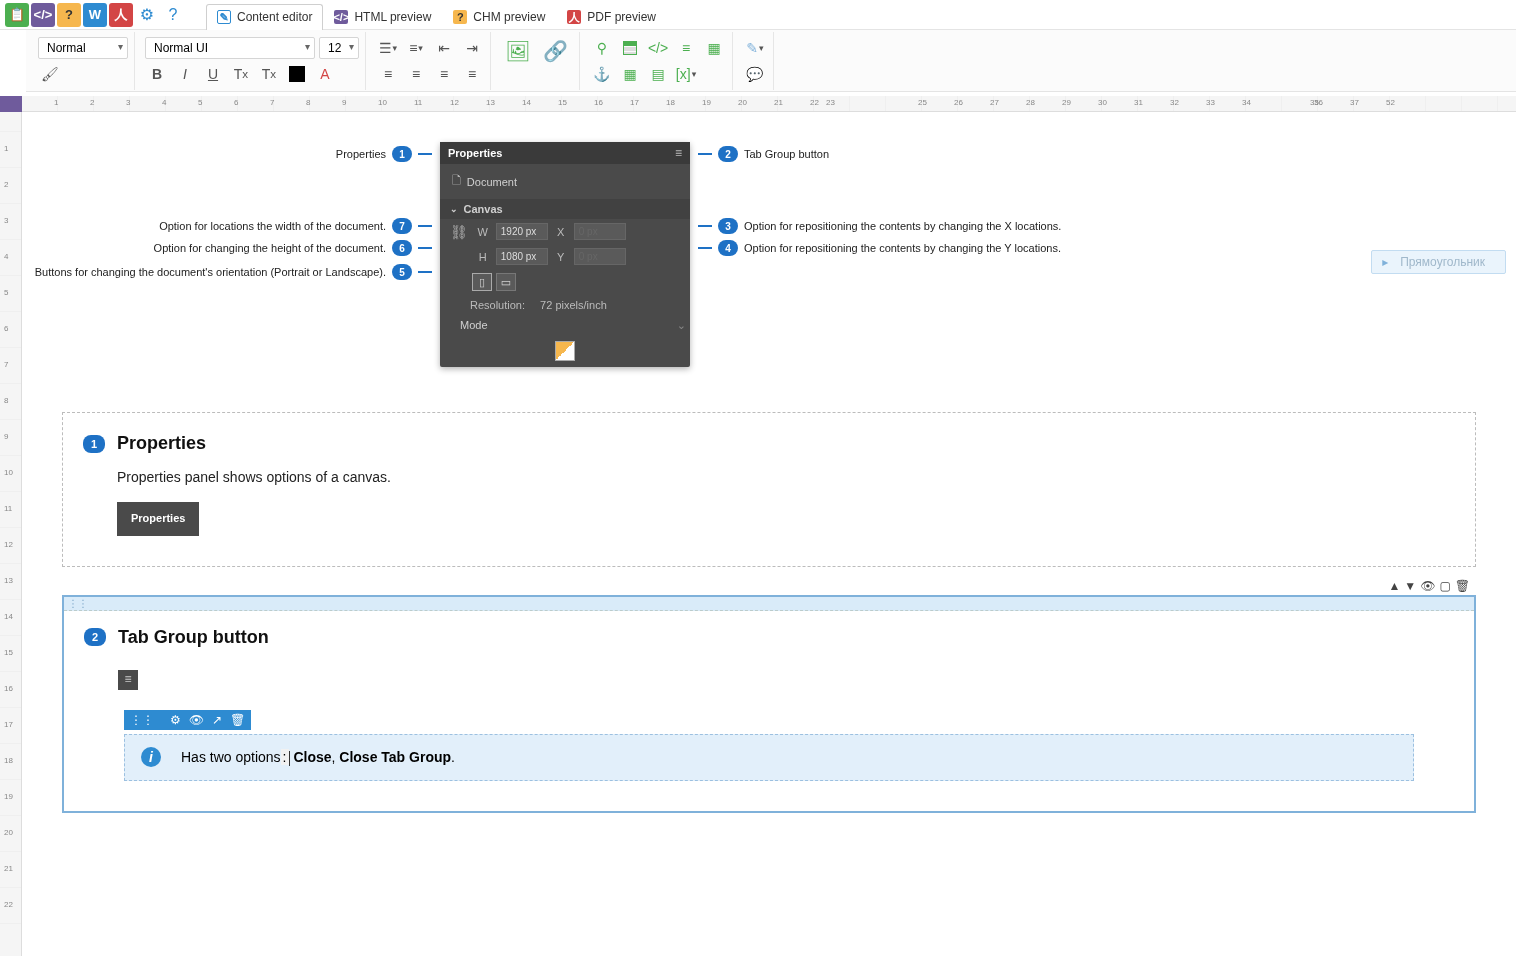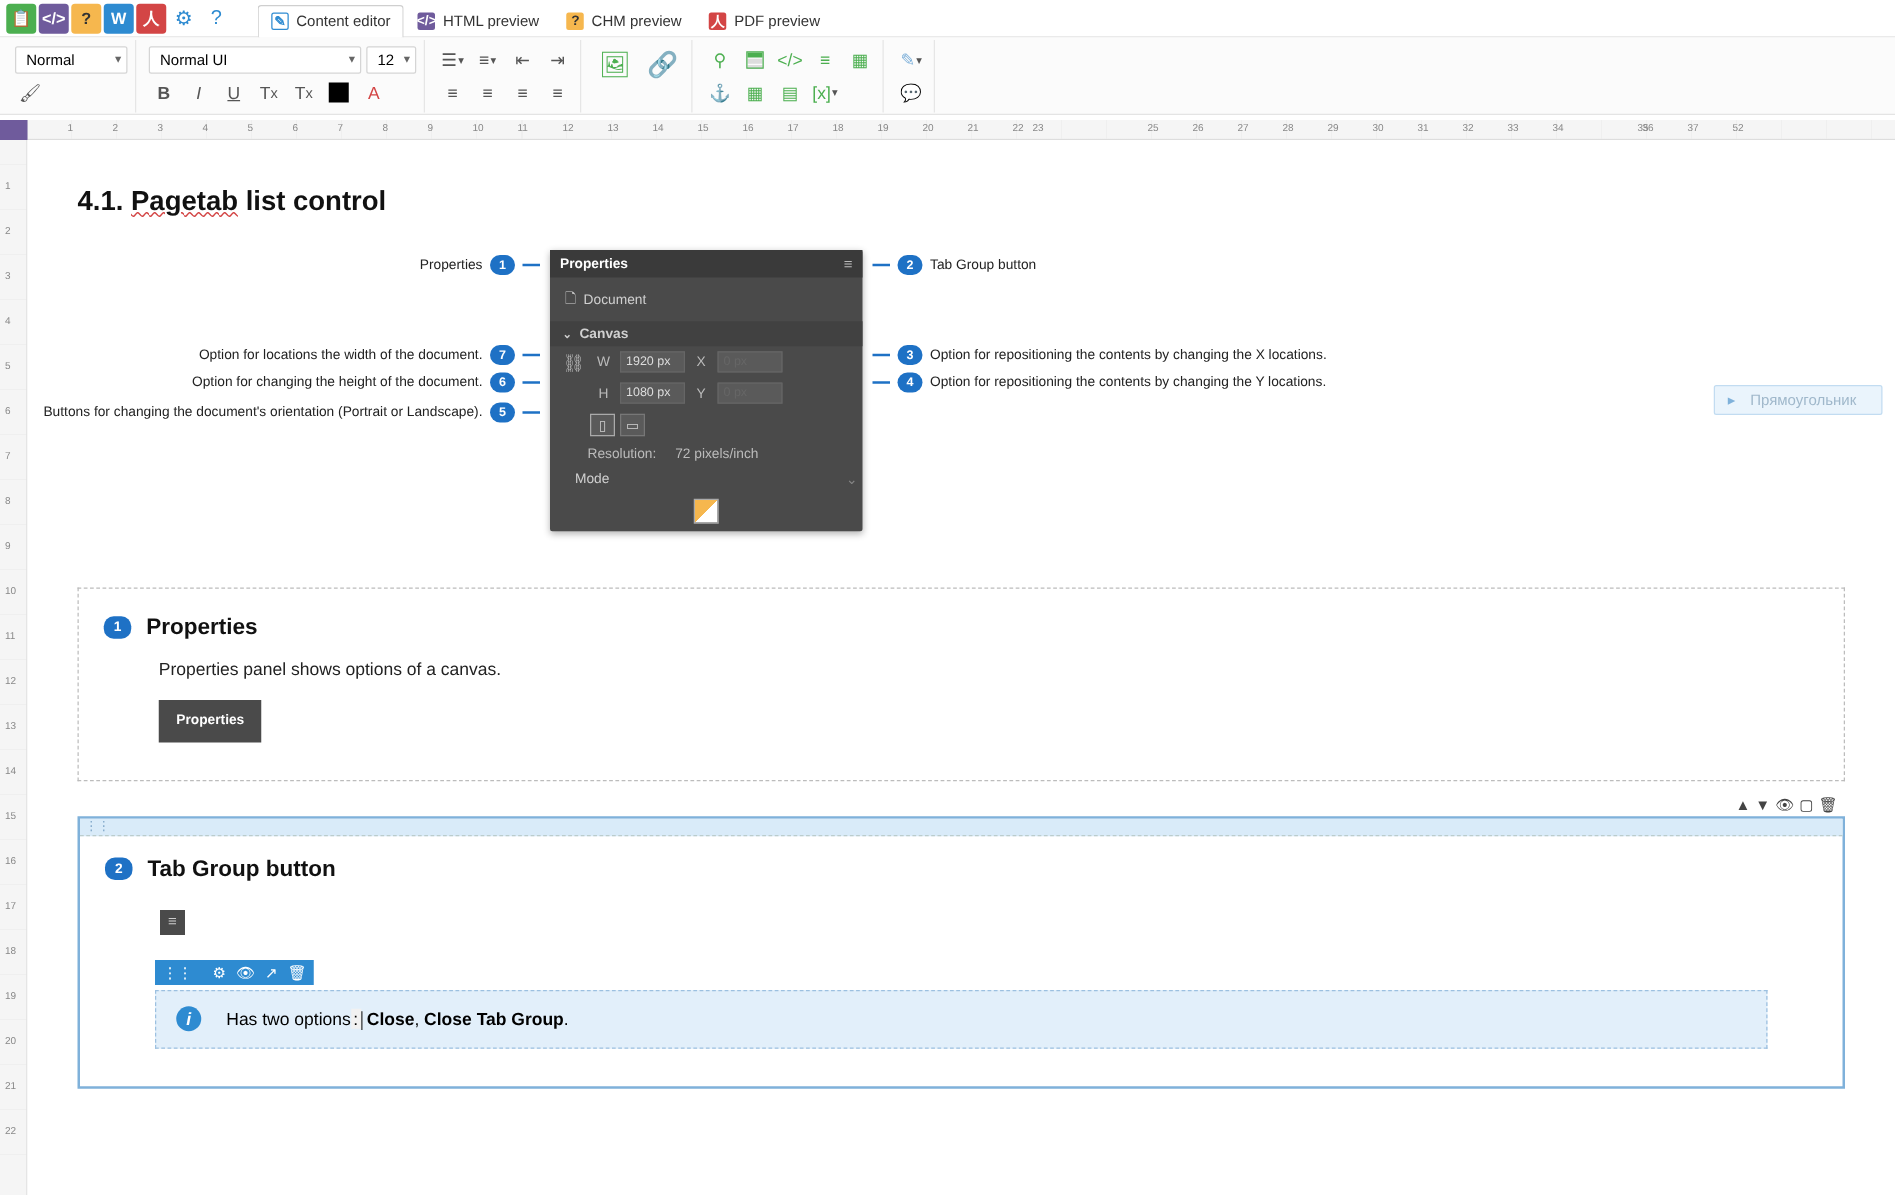--- a/index.html
+++ b/index.html
@@ -75,25 +75,26 @@
   }
   .vt-ico.ce  { background:#fff; border:1px solid #2e8bd1; color:#2e8bd1; }
   .vt-ico.hp  { background:#6f5b9c; }
   .vt-ico.ch  { background:#f6b74e; color:#333;}
   .vt-ico.pdf { background:#d34545; }
 
   
   .fmt-toolbar {
     height: 62px;
     display:flex;
-    align-items:flex-start;
+    align-items:center;
     padding: 2px 6px;
     gap: 4px;
     background:#fbfbfb;
     border-bottom:1px solid #e4e4e4;
+    margin-left:26px;
   }
   .fmt-group {
     display:flex;
     flex-direction:column;
     gap:4px;
     padding: 2px 6px;
     border-right:1px solid #e6e6e6;
     height:58px;
     justify-content:center;
   }
@@ -314,21 +315,21 @@
     padding: 20px 20px 30px 20px;
     margin-bottom:28px;
     position:relative;
   }
   .sec-head {
     display:flex; align-items:center; gap:12px;
     margin-bottom:12px;
   }
   .sec-head .badge { width:22px; height:18px; font-size:11px; }
   .sec-head h2 { font-size:18px; font-weight:600; color:#111;}
-  .sec-body { margin-left:44px; font-size:14px; color:#222; line-height:1.6;}
+  .sec-body { margin-left:34px; font-size:14px; color:#222; line-height:1.6;}
   .mini-props {
     display:inline-block;
     background:#4a4a4a; color:#fff;
     font-size:11px; font-weight:600;
     padding:8px 14px;
     margin-top:14px;
   }
   .mini-burger {
     display:inline-flex; width:20px; height:20px;
     background:#4a4a4a; color:#ccc;
@@ -572,23 +573,20 @@
     <span class="tick" style="top: 592px;">16</span>
     <span class="tick" style="top: 628px;">17</span>
     <span class="tick" style="top: 664px;">18</span>
     <span class="tick" style="top: 700px;">19</span>
     <span class="tick" style="top: 736px;">20</span>
     <span class="tick" style="top: 772px;">21</span>
     <span class="tick" style="top: 808px;">22</span>
   </div>
 
 <div class="canvas">
-  <h1 class="doc-title">
-    <span>4.1. </span><span class="underline">Pagetab</span><span> list control</span>
-  </h1>
 
   <div class="panel-wrap">
 
     <div class="co-left" style="top:4px;">
       <span>Properties</span>
       <span class="badge">1</span>
       <span class="connector"></span>
     </div>
     <div class="co-left" style="top:76px;">
       <span>Option for locations the width of the document.</span>

